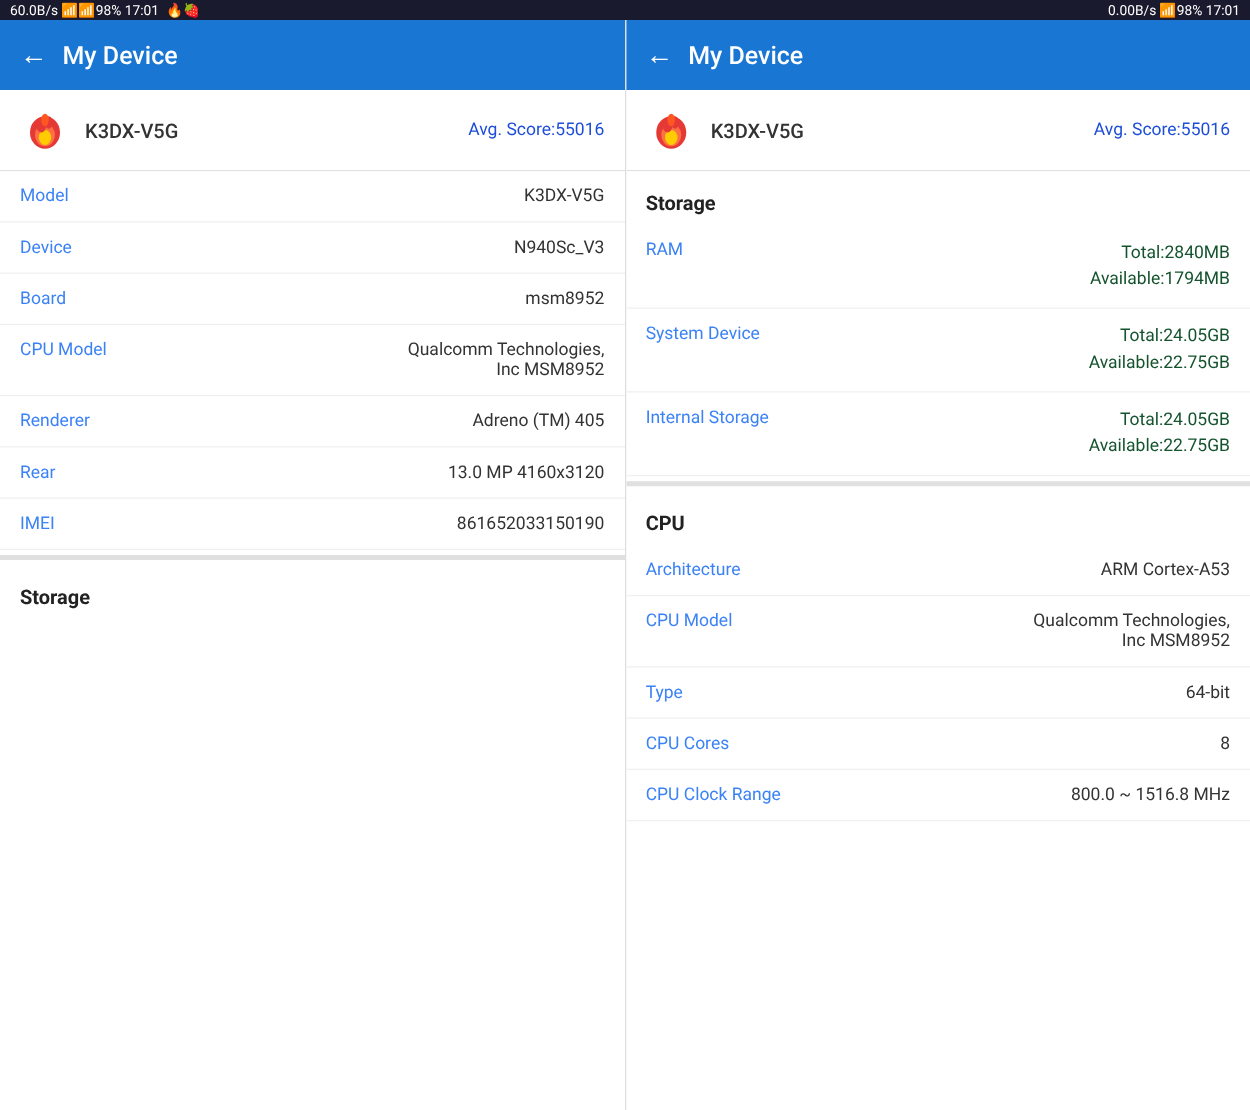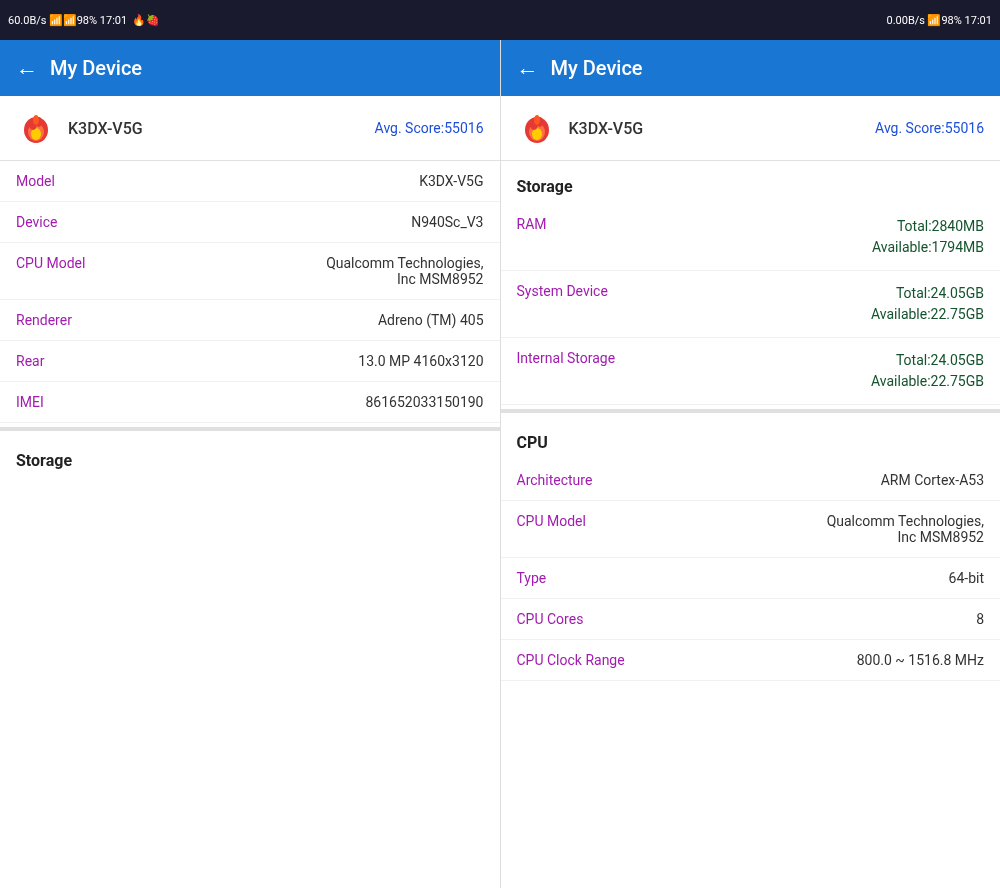--- a/index.html
+++ b/index.html
@@ -10,21 +10,21 @@
       height: 888px;
       overflow: hidden;
       display: flex;
       flex-direction: column;
     }
 
     
     .status-bar {
       display: flex;
       background: #1a1a2e;
-      height: 40px;
+      height: 16px;
       color: #fff;
       font-size: 11px;
       align-items: center;
     }
     .status-bar-left, .status-bar-right {
       flex: 1;
       display: flex;
       align-items: center;
       padding: 0 8px;
     }
@@ -114,21 +114,21 @@
     
     .info-row {
       display: flex;
       justify-content: space-between;
       align-items: flex-start;
       padding: 12px 16px;
       border-bottom: 1px solid #f0f0f0;
     }
     .info-label {
       font-size: 14px;
-      color: #a21caf;
+      color: #3b82f6;
       flex-shrink: 0;
       padding-right: 8px;
     }
     .info-value {
       font-size: 14px;
       color: #333;
       text-align: right;
     }
 
     
@@ -209,20 +209,24 @@
 
       <div class="info-row">
         <span class="info-label">Model</span>
         <span class="info-value">K3DX-V5G</span>
       </div>
       <div class="info-row">
         <span class="info-label">Device</span>
         <span class="info-value">N940Sc_V3</span>
       </div>
       <div class="info-row">
+        <span class="info-label">Board</span>
+        <span class="info-value">msm8952</span>
+      </div>
+      <div class="info-row">
         <span class="info-label">CPU Model</span>
         <span class="info-value">Qualcomm Technologies,<br>Inc MSM8952</span>
       </div>
       <div class="info-row">
         <span class="info-label">Renderer</span>
         <span class="info-value">Adreno (TM) 405</span>
       </div>
       <div class="info-row">
         <span class="info-label">Rear</span>
         <span class="info-value">13.0 MP 4160x3120</span>

